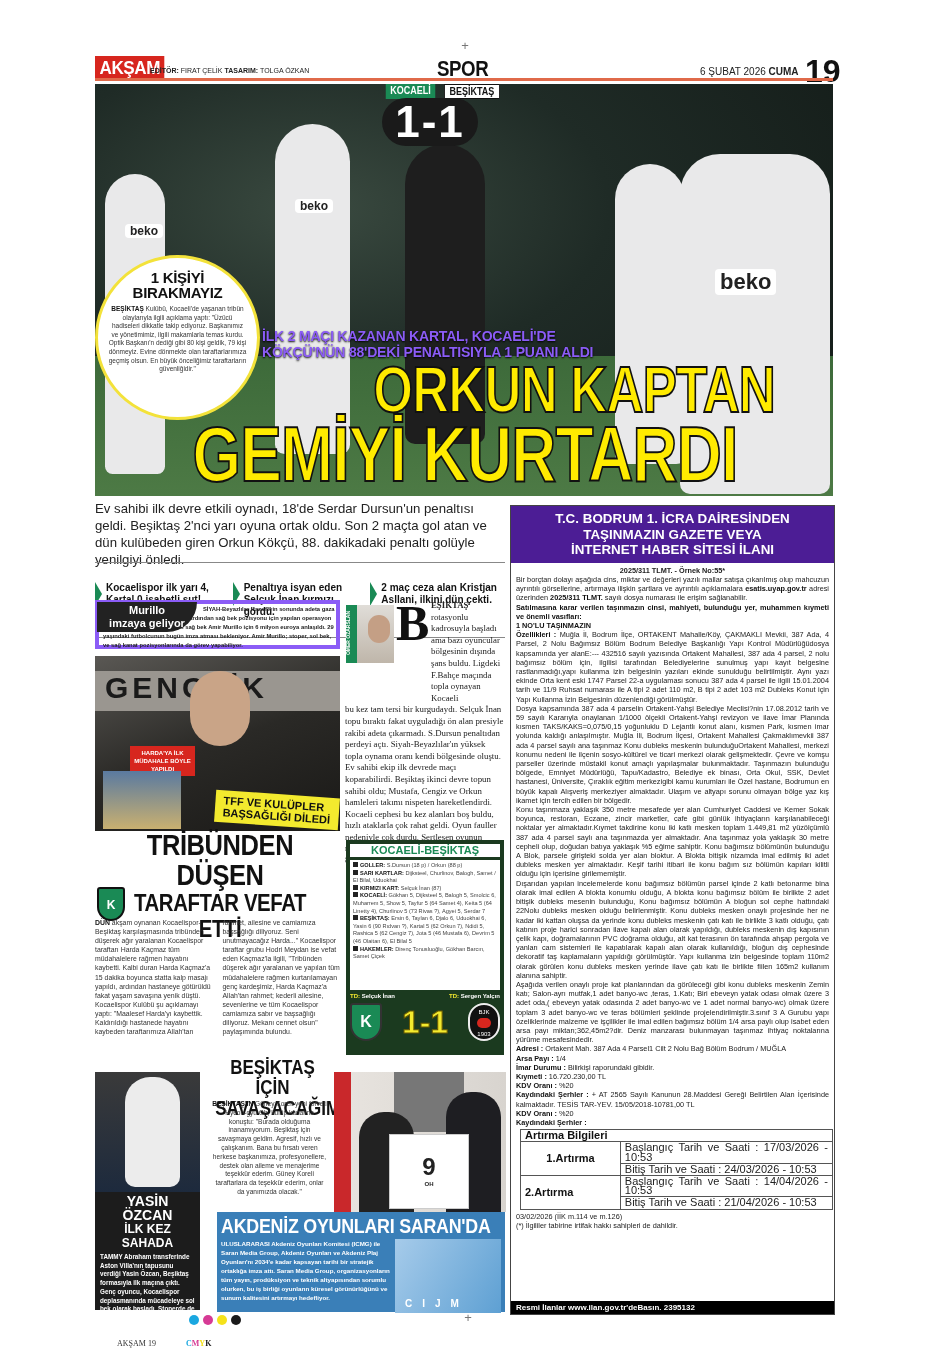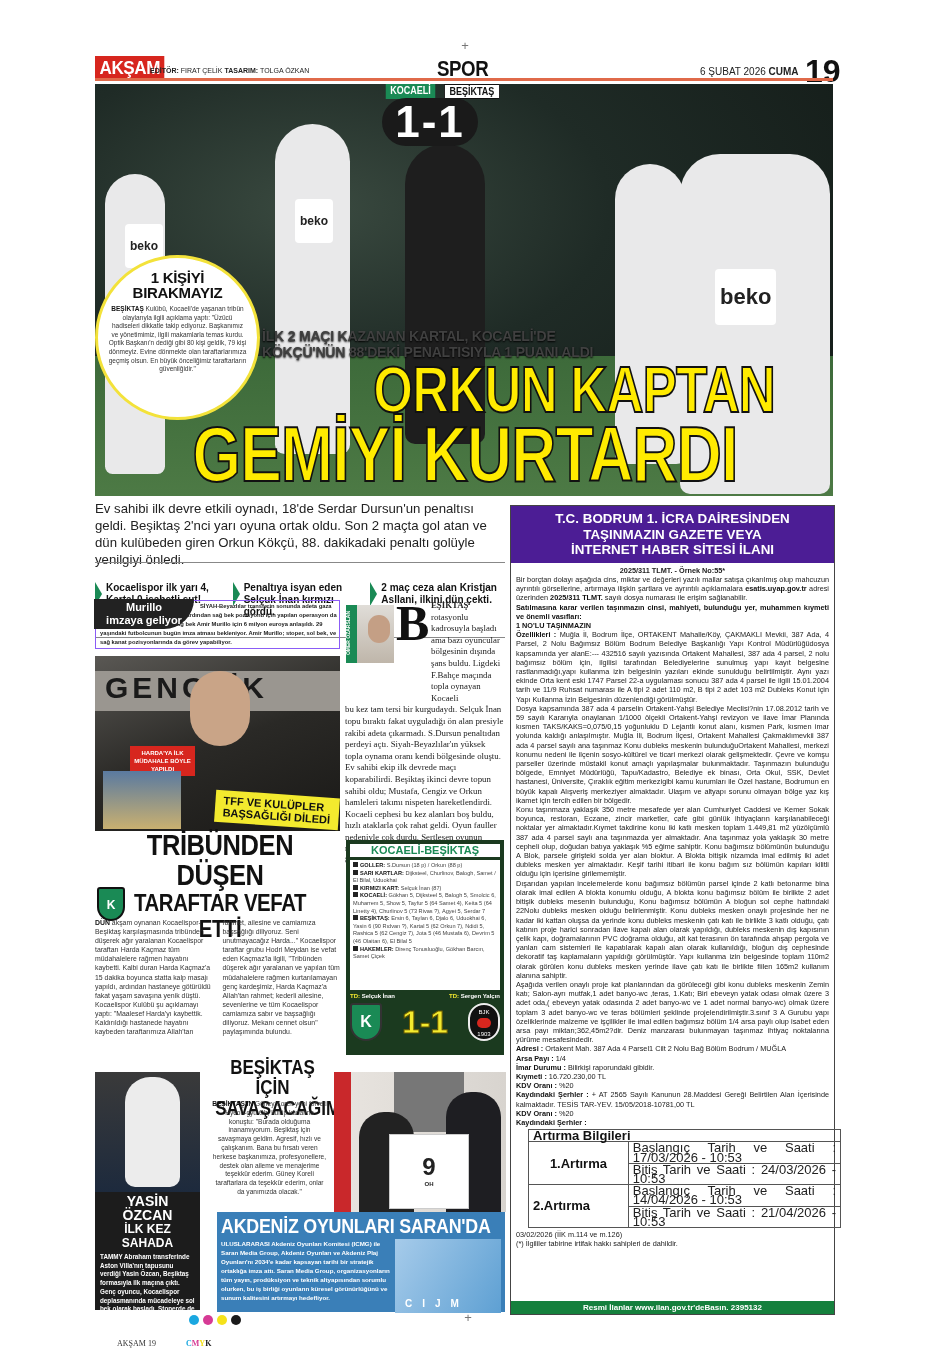--- a/index.html
+++ b/index.html
@@ -13,41 +13,41 @@
 .section{left:437px;top:56px;font-size:22px;font-weight:bold;letter-spacing:-0.5px;transform:scaleX(0.85);transform-origin:left}
 .date{left:700px;top:66px;font-size:10px;color:#222}
 .date b{font-weight:bold}
 .pageno{left:805px;top:53px;font-size:32px;font-weight:bold}
 .hdr-line{left:95px;top:78px;width:738px;height:3px;background:#e06a4a}
 
 .hero{left:95px;top:84px;width:738px;height:412px;background:radial-gradient(ellipse at 30% 30%,#3a4a40 0%,#1f2b26 40%,#111815 100%);overflow:hidden}
 .pitch{position:absolute;left:0;bottom:0;width:100%;height:140px;background:linear-gradient(#3d6a3a,#4d7a45)}
 .player{position:absolute;background:#e9e9ea;border-radius:40px 40px 10px 10px}
 .player.dark{background:#1e1e1e}
-.beko{position:absolute;background:#fff;color:#222;font-weight:bold;font-size:22px;border-radius:4px;padding:15px 5px}
+.beko{position:absolute;background:#fff;color:#222;font-weight:bold;font-size:22px;border-radius:4px;padding:0 5px}
 .score-tags{left:383px;top:84px;display:flex;gap:3px}
 .tag{font-size:10px;font-weight:bold;padding:1px 5px;transform:scaleX(0.9)}
 .tag.koc{background:#1a8a55;color:#fff}
 .tag.bjk{background:#fff;color:#111;border:1px solid #111}
 .bigscore{left:382px;top:98px;width:96px;height:48px;background:#1a1a1a;border-radius:24px;color:#fff;font-weight:bold;font-size:44px;text-align:center;line-height:48px;letter-spacing:2px}
 .circle{left:95px;top:255px;width:165px;height:165px;background:#fff;border:3px solid #f3e23a;border-radius:50%;padding:12px 10px 0 10px;text-align:center;overflow:hidden}
 .circle h3{font-size:15px;font-weight:bold;line-height:15px;letter-spacing:-0.3px}
 .circle p{font-size:6.5px;line-height:8.6px;margin-top:5px;color:#333}
 .circle p b{color:#111}
-.subhead{left:262px;top:328px;color:#404040;font-weight:bold;font-size:14px;line-height:16px;text-shadow:0 1px 2px #000;letter-spacing:-0.2px}
+.subhead{left:262px;top:328px;color:#8b5cf6;font-weight:bold;font-size:14px;line-height:16px;text-shadow:0 1px 2px #000;letter-spacing:-0.2px}
 .headline{left:100px;width:730px;color:#ffeb00;font-weight:bold;font-family:"Liberation Sans",sans-serif;-webkit-text-stroke:2px #111;text-align:center;letter-spacing:-1px;transform:scaleX(0.8);transform-origin:center}
 .hl1{top:358px;font-size:64px;line-height:64px;left:118px;width:730px;text-align:right}
 .hl2{top:415px;font-size:78px;line-height:78px}
 
 .intro{left:95px;top:500px;width:410px;font-size:13.2px;line-height:17px;color:#222}
 .bullets{left:95px;top:562px;width:410px;display:flex;gap:3px;border-top:1px solid #888;border-bottom:1px solid #888;padding:19px 0}
 .bullet{flex:1;display:flex;gap:4px;font-size:10px;font-weight:bold;line-height:12px;color:#111}
 .bullet .tri{width:0;height:0;border-top:12px solid transparent;border-bottom:12px solid transparent;border-left:7px solid #1a8a55;flex:none}
 
-.murillo{left:95px;top:600px;width:245px;height:49px;border:1px solid #8b5cf6}
+.murillo{left:95px;top:600px;width:245px;height:49px;border:4px solid #8b5cf6}
 .murillo-badge{position:absolute;left:-2px;top:-2px;width:100px;height:30px;background:#222;border-radius:0 0 40px 0;color:#fff;font-weight:bold;text-align:center;font-size:11px;line-height:13px;padding-top:2px}
 .murillo-text{position:absolute;left:4px;top:1px;font-size:5.8px;line-height:9px;color:#222;text-indent:100px;font-weight:bold}
 
 .fan-photo{left:95px;top:656px;width:245px;height:175px;background:linear-gradient(160deg,#5a5854 0%,#2a2926 50%,#1a1917 100%);overflow:hidden}
 .fan-banner{position:absolute;left:0;top:15px;width:100%;height:40px;background:#9a9690;color:#1a1a1a;font-weight:bold;font-size:30px;letter-spacing:4px;padding-left:10px}
 .fan-face{position:absolute;left:95px;top:15px;width:60px;height:75px;border-radius:30px;background:#c9a487}
 .inset-label{position:absolute;left:35px;top:90px;width:65px;background:#d7261e;color:#fff;font-size:6px;font-weight:bold;text-align:center;padding:3px 2px;line-height:8px}
 .inset-photo{position:absolute;left:8px;top:115px;width:78px;height:58px;background:linear-gradient(#5a7aa0,#c9b070)}
 .tff-tag{position:absolute;left:120px;top:138px;background:#f3ea2e;color:#111;font-weight:bold;font-size:11px;line-height:12px;padding:4px 8px;transform:rotate(4deg)}
 
@@ -104,23 +104,23 @@
 .ak-title{color:#fff;font-weight:bold;font-size:21px;line-height:22px;letter-spacing:-0.3px;transform:scaleX(0.85);transform-origin:left;white-space:nowrap}
 .ak-text{color:#fff;font-weight:bold;font-size:6.2px;line-height:9px;width:170px;margin-top:2px}
 .ak-img{position:absolute;left:178px;top:27px;width:106px;height:74px;background:linear-gradient(120deg,#a6cbea,#5ea0d3)}
 .ak-letters{position:absolute;bottom:4px;left:10px;color:#fff;font-weight:bold;font-size:10px;letter-spacing:10px}
 
 .ad{left:510px;top:505px;width:325px;height:810px;border:1px solid #444}
 .ad-head{background:#4c1d95;color:#fff;font-weight:bold;text-align:center;font-size:13.4px;line-height:15.6px;padding:5px 4px}
 .ad-body{padding:3px 5px;font-size:7.3px;line-height:9.2px;color:#222;text-align:justify}
 .ad-body b{color:#111}
 .ad-body .c{text-align:center;font-weight:bold}
-table.art{width:100%;border-collapse:collapse;font-size:13px;margin:2px 12px}
+table.art{width:100%;border-collapse:collapse;font-size:11px;margin:2px 4px}
 table.art td{border:1px solid #555;padding:1px 4px;height:11px}
-.ad-foot{position:absolute;left:0;bottom:0;width:100%;background:#15803d;color:#fff;font-weight:bold;font-size:8px;padding:2px 5px;display:flex;justify-content:center}
+.ad-foot{position:absolute;left:0;bottom:0;width:100%;background:#000000;color:#fff;font-weight:bold;font-size:8px;padding:2px 5px;display:flex;justify-content:flex-start}
 
 .dots{left:189px;top:1315px;display:flex;gap:4px}
 .dot{width:10px;height:10px;border-radius:50%}
 .foot-left{left:117px;top:1339px;font-family:"Liberation Serif",serif;font-size:8px;color:#333}
 .cmyk{left:186px;top:1339px;font-family:"Liberation Serif",serif;font-size:8px;font-weight:bold}
 </style>
 </head>
 <body>
 
 <div class="crosshair" style="left:459px;top:40px">+</div>

